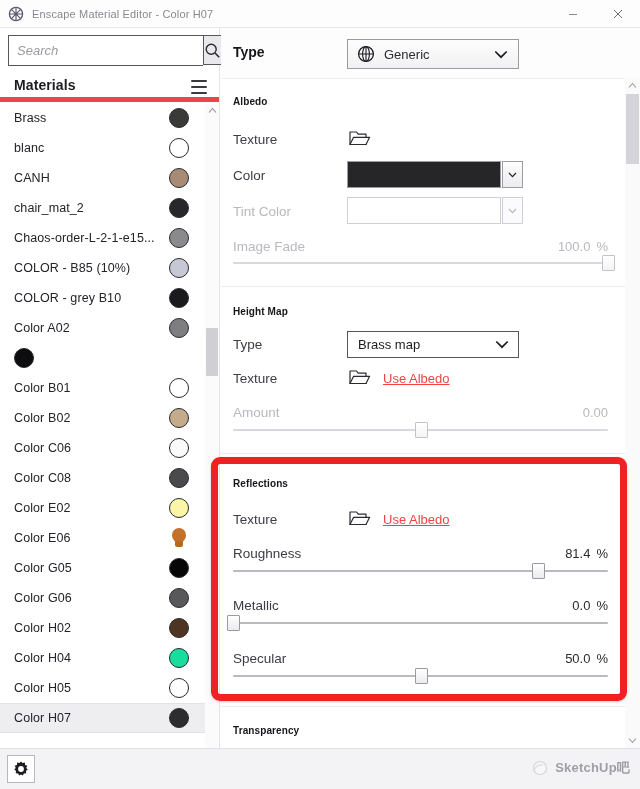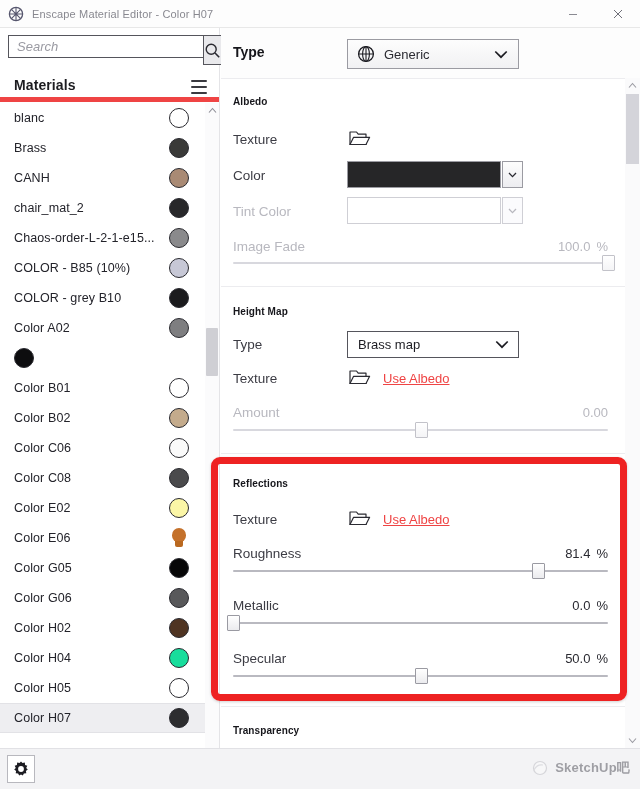--- a/index.html
+++ b/index.html
@@ -55,21 +55,21 @@
     background: #ffffff;
     border-right: 1px solid #e4e4e7;
   }
   .search-row {
     position: absolute; left: 8px; top: 7px;
     width: 204px; height: 30px;
     display: flex;
   }
   .search-input {
     flex: 1 1 auto;
-    height: 23px;
+    height: 31px;
     border: 1px solid #55555c;
     border-right: none;
     background: #ffffff;
     font-family: "Liberation Sans", sans-serif;
     font-size: 13px;
     font-style: italic;
     color: #86868e;
     padding: 8px 8px;
     outline: none;
   }
@@ -375,26 +375,26 @@
       <div class="mat-header-title">Materials</div>
       <div class="hamburger">
         <i></i>
           <i></i>
           <i></i>
       </div>
     </div>
 
     <div class="mat-list" id="material-list">
         <div class="mat-row">
+          <div class="mat-name">Brass</div>
+          <div class="swatch" style="background: rgb(58, 58, 56);"></div>
+        </div>
+        <div class="mat-row">
           <div class="mat-name">blanc</div>
           <div class="swatch" style="background: rgb(255, 255, 255);"></div>
-        </div>
-        <div class="mat-row">
-          <div class="mat-name">Brass</div>
-          <div class="swatch" style="background: rgb(58, 58, 56);"></div>
         </div>
         <div class="mat-row">
           <div class="mat-name">CANH</div>
           <div class="swatch" style="background: rgb(169, 138, 116);"></div>
         </div>
         <div class="mat-row">
           <div class="mat-name">chair_mat_2</div>
           <div class="swatch" style="background: rgb(40, 40, 42);"></div>
         </div>
         <div class="mat-row">

